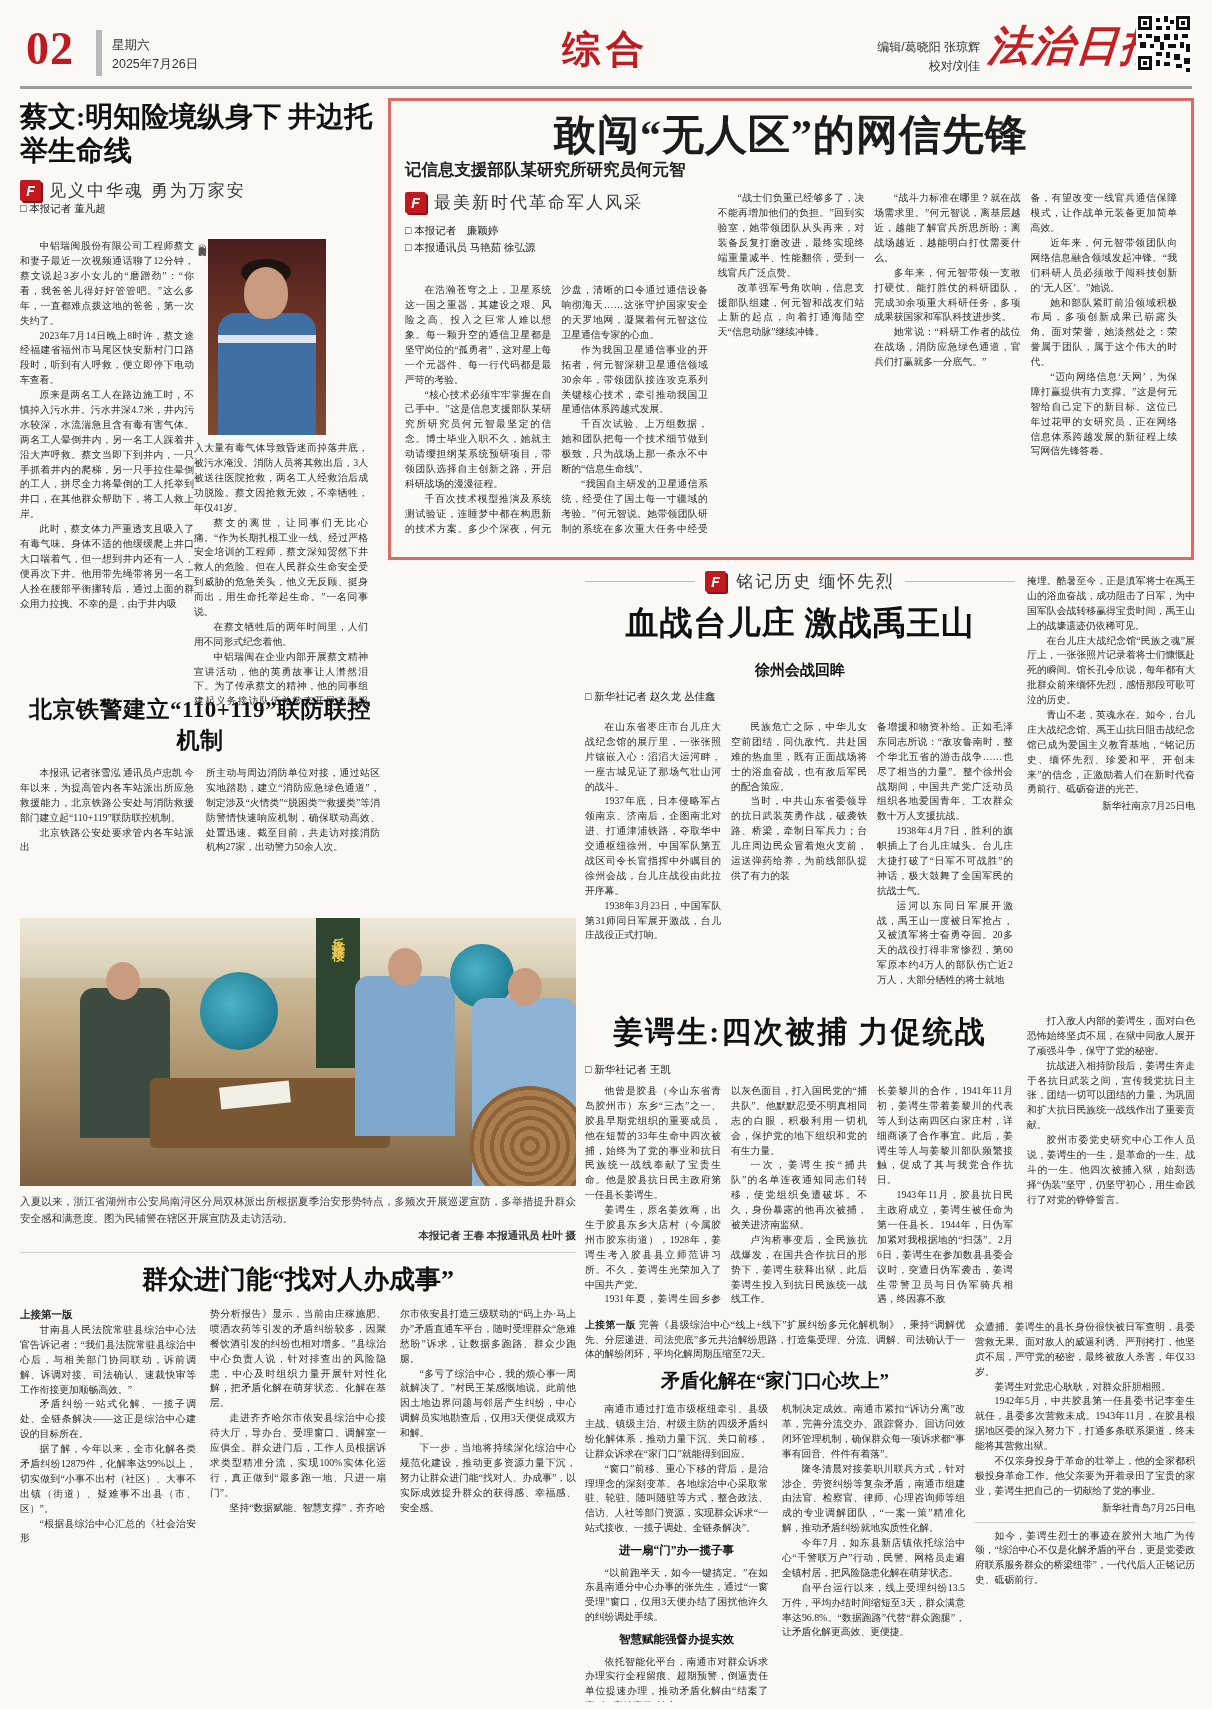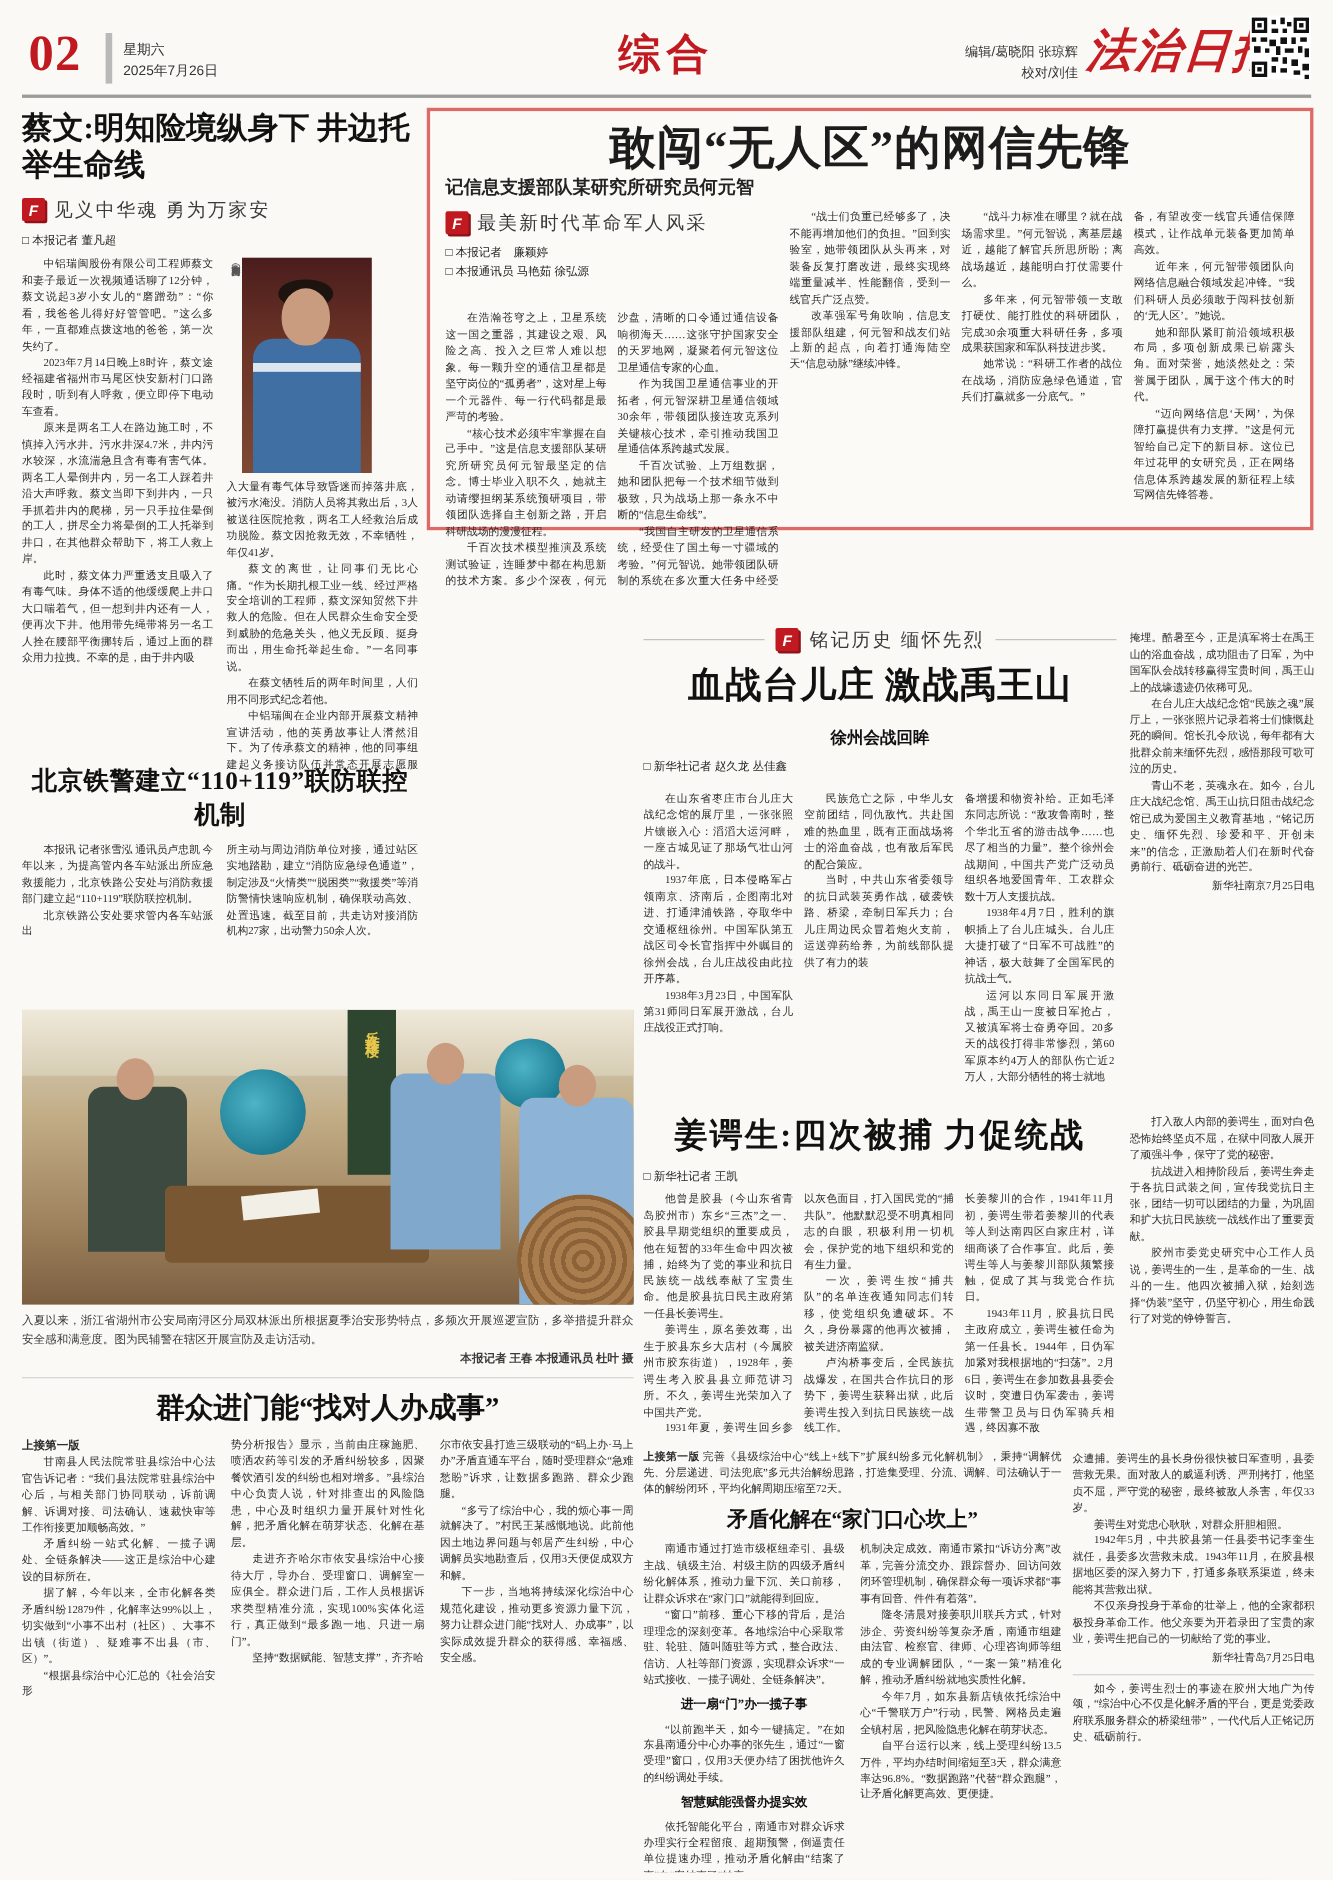--- a/index.html
+++ b/index.html
@@ -28,33 +28,33 @@
   .col{font-size:9.8px;line-height:1.52;text-align:justify;color:#2a2a2a;overflow:hidden;}
   .col p{margin:0;text-indent:2em;}
   .col p.flush{text-indent:0;}
   .signoff{text-align:right;font-size:9.8px;margin-top:2px;color:#2a2a2a;}
   .subhead-inline{text-align:center;font-weight:bold;font-size:11.5px;margin:6px 0;
                   font-family:Liberation Serif, serif;color:#111;}
   
   .caiwen{position:absolute;left:20px;top:100px;width:360px;}
   .caiwen h1{margin:0;font-size:28px;line-height:1.2;font-weight:900;color:#111;letter-spacing:0;}
   .caiwen .kicker{margin-top:12px;}
-  .caiwen .byline{margin-top:10px;}
-  .caiwen-cols{display:flex;gap:12px;margin-top:8px;}
+  .caiwen .byline{}
+  .caiwen-cols{display:flex;margin-top:23px;}
   .caiwen-cols .col{width:174px;height:470px;}
   .portrait-wrap{display:flex;margin:0 0 6px 0;}
   .portrait-cap{writing-mode:vertical-rl;font-size:8.5px;color:#555;width:14px;line-height:1.2;
                 font-family:"Liberation Sans",sans-serif;}
   .portrait{width:118px;height:196px;position:relative;background:linear-gradient(180deg,#4a1d1d 0%,#6b3326 40%,#7d4a33 100%);overflow:hidden;flex:0 0 auto;}
   .portrait .head{position:absolute;left:36px;top:28px;width:44px;height:52px;border-radius:50% 50% 46% 46%;background:#c99c7f;}
   .portrait .hair{position:absolute;left:33px;top:20px;width:50px;height:26px;border-radius:50%;background:#1d1410;}
   .portrait .body{position:absolute;left:10px;top:74px;width:98px;height:130px;border-radius:18px 18px 0 0;background:#3f6fa3;}
   .portrait .stripe{position:absolute;left:10px;top:96px;width:98px;height:8px;background:#dde6ef;}
   
-  .featured{position:absolute;left:388px;top:98px;width:806px;height:384px;border:3px solid #dd6a66;
+  .featured{position:absolute;left:388px;top:98px;width:806px;height:462px;border:3px solid #dd6a66;
             box-sizing:border-box;background:#fbfaf7;padding:8px 14px;}
   .featured h1{margin:2px 0 0;text-align:center;font-size:42px;font-weight:900;color:#1c1c1c;
                letter-spacing:1px;line-height:1.15;}
   .featured .subhead{font-size:16.5px;color:#222;margin-top:0;font-weight:bold;}
   .feat-body{margin-top:10px;display:grid;grid-template-columns:repeat(5,1fr);grid-template-rows:92px auto;
              column-gap:10px;height:344px;}
   .feat-head-cell{grid-column:1/3;grid-row:1;}
   .feat-head-cell .byline{margin-top:8px;line-height:1.6;white-space:pre-line;}
   .feat-c1{grid-column:1;grid-row:2;}
   .feat-c2{grid-column:2;grid-row:2;}

